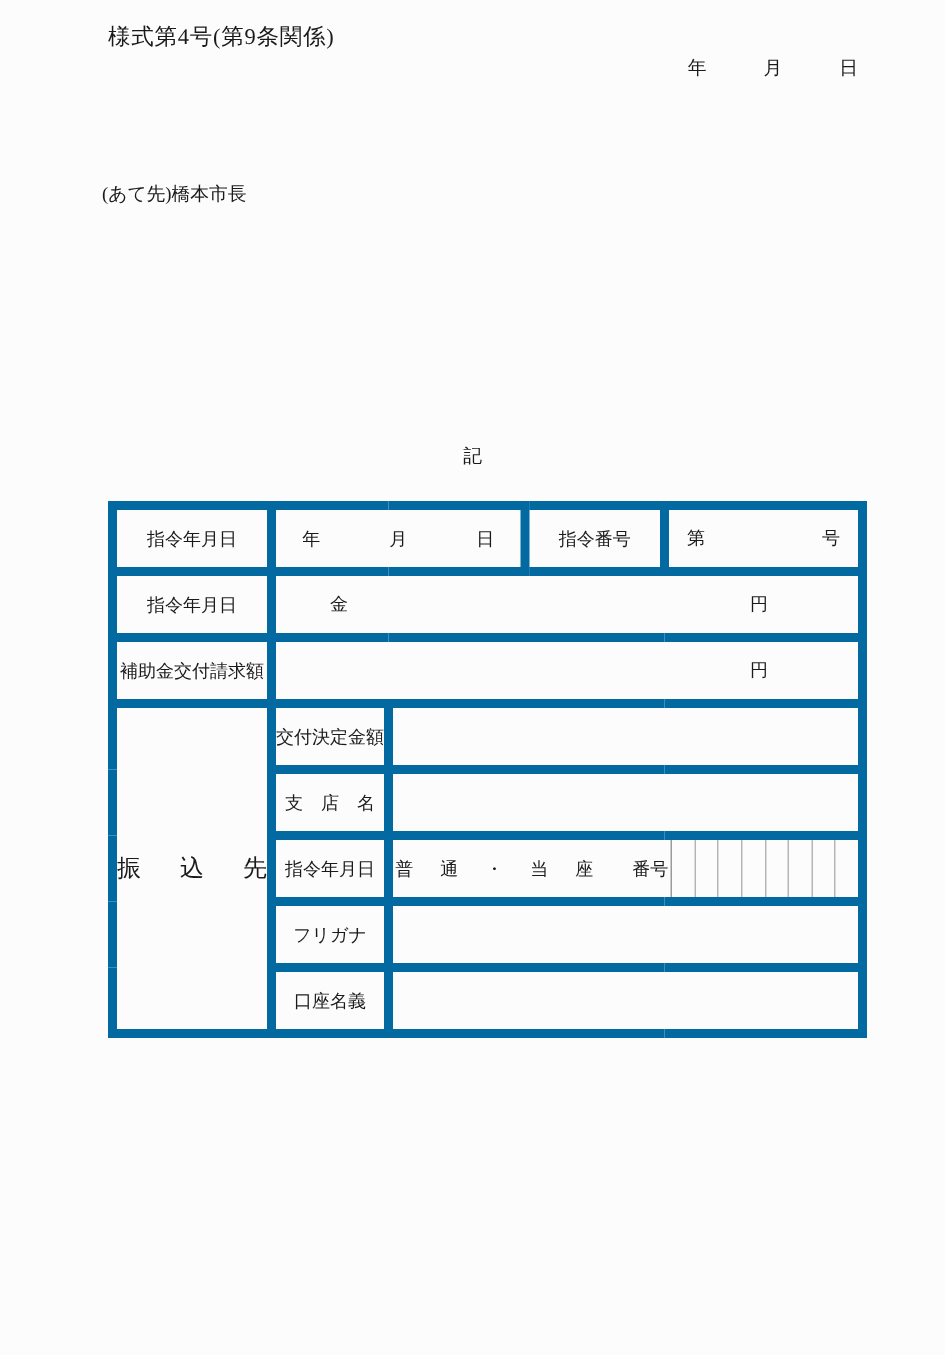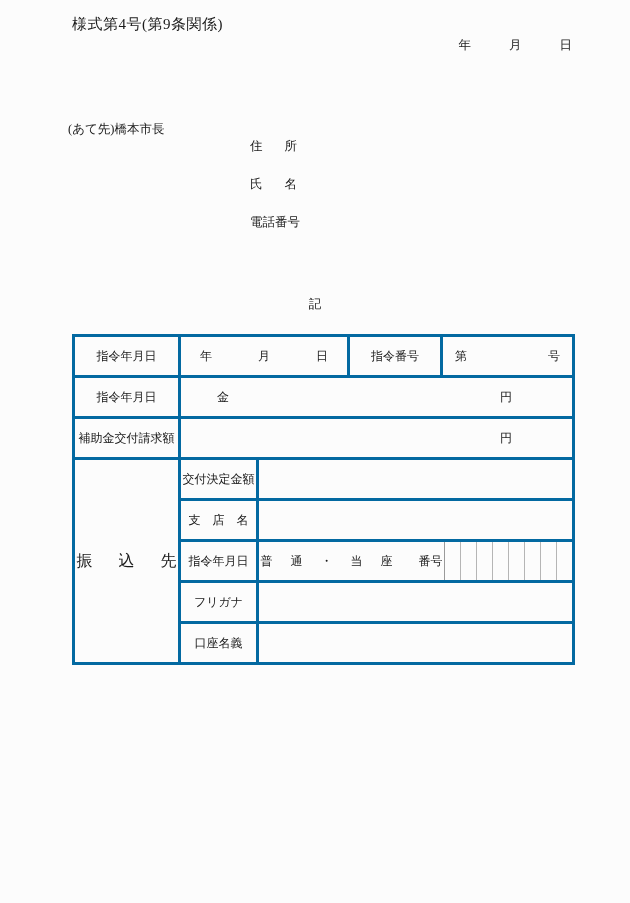--- a/index.html
+++ b/index.html
@@ -93,21 +93,21 @@
   .form-table {
     position: absolute;
     left: 72px;
     top: 334px;
     width: 500px;
     border-collapse: collapse;
     table-layout: fixed;
     font-size: 12px;
   }
   .form-table td {
-    border: 3px solid #0369a1;
+    border: 6px solid #0369a1;
     padding: 0;
     height: 38px;
     vertical-align: middle;
     text-align: center;
   }
   .lbl {
     font-size: 12px;
     white-space: nowrap;
   }
   .sp-wide { display: inline-block; width: 26px; }
@@ -194,31 +194,20 @@
 
   <div class="form-no">様式第4号(第9条関係)</div>
 
   <div class="date-line">
     <span>年</span><span class="gap-a"></span><span>月</span><span class="gap-b"></span><span>日</span>
   </div>
 
 
   <div class="addressee">(あて先)橋本市長</div>
 
-  <div class="applicant">
-    <div class="field">
-      <span>住</span><span class="sp"></span><span>所</span>
-    </div>
-    <div class="field">
-      <span>氏</span><span class="sp"></span><span>名</span>
-    </div>
-    <div class="field">
-      <span>電話番号</span>
-    </div>
-  </div>
 
 
   <div class="ki">記</div>
 
   <table class="form-table">
     <colgroup>
       <col style="width:106px">
       <col style="width:63px">
       <col style="width:15px">
       <col style="width:91px">

